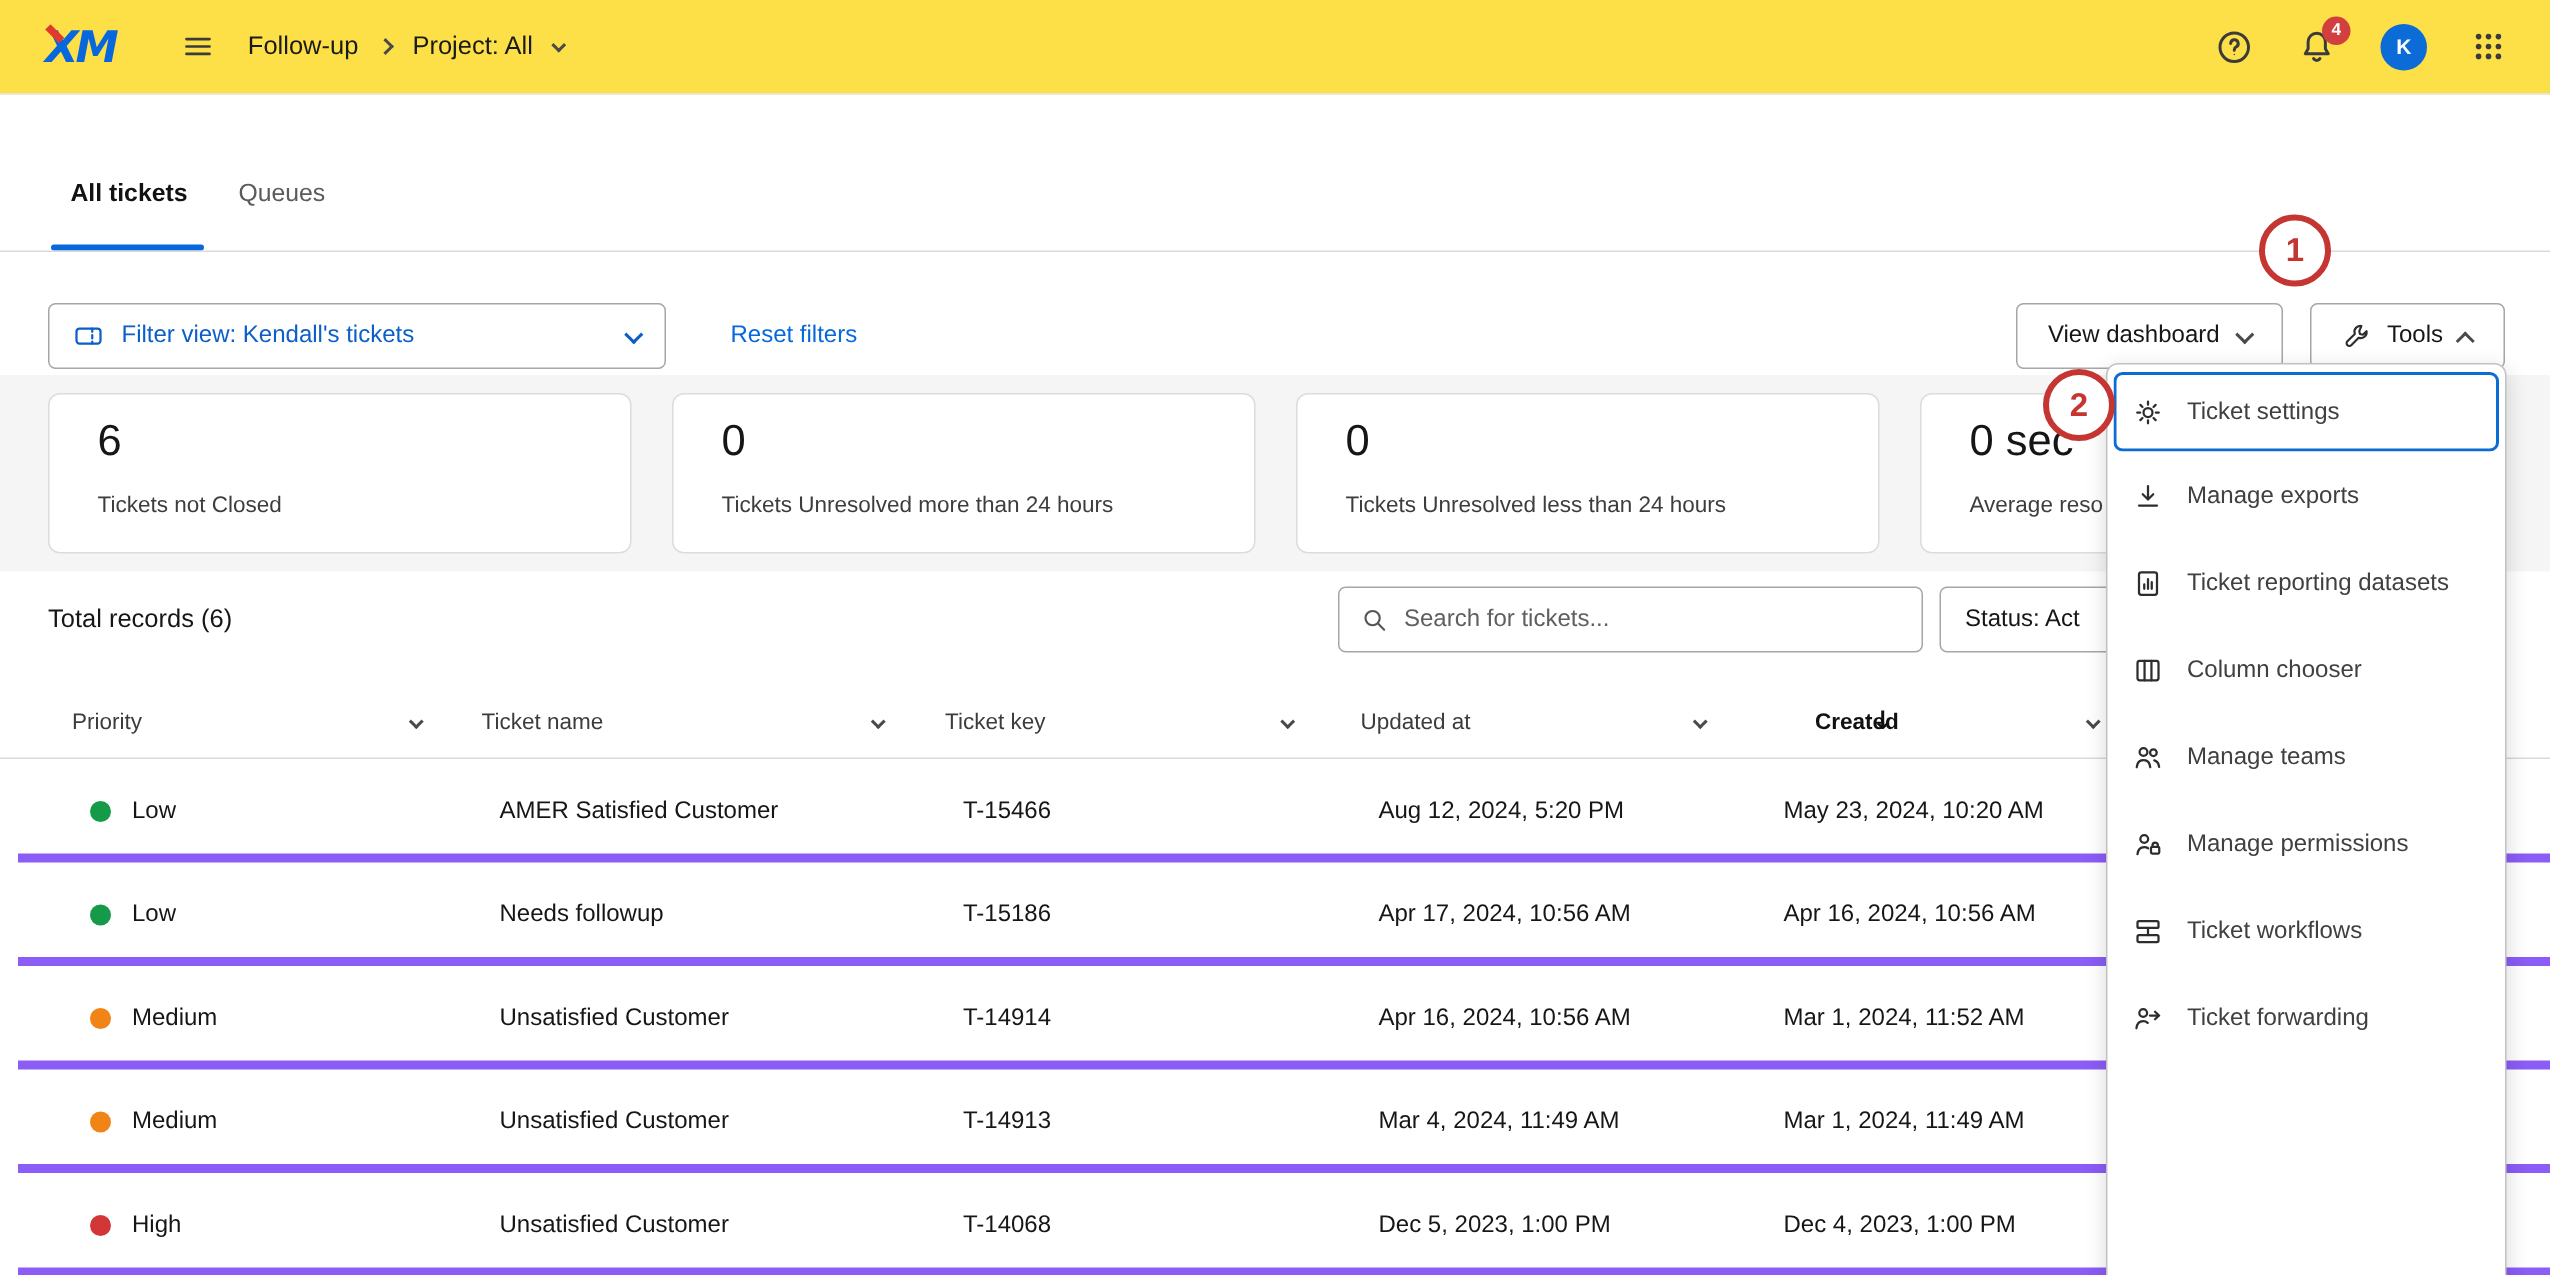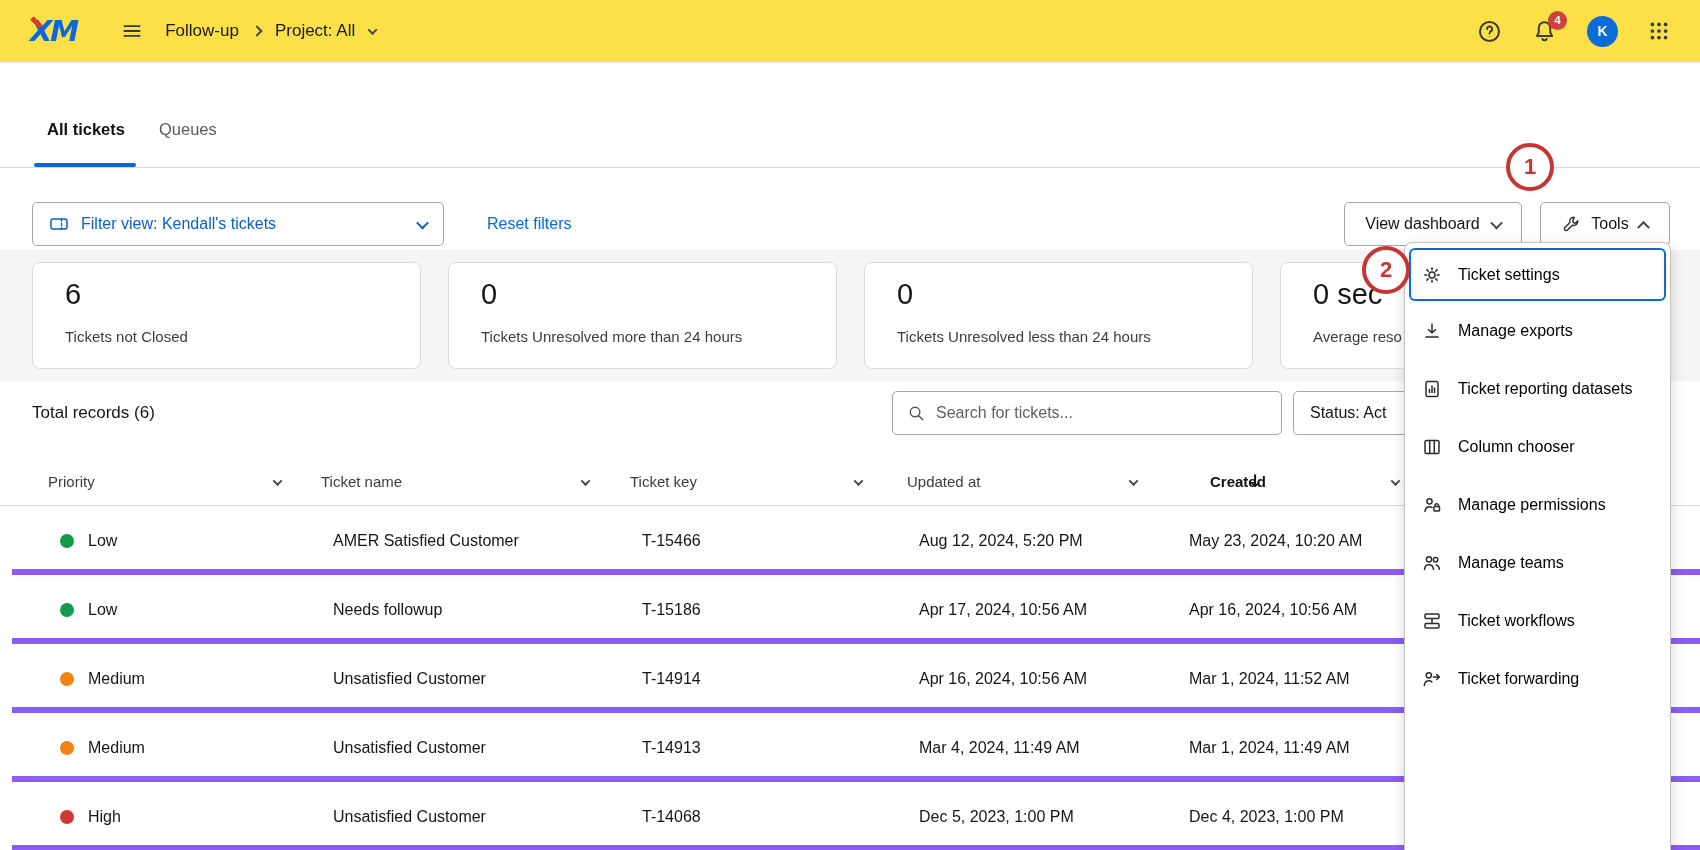--- a/index.html
+++ b/index.html
@@ -80,21 +80,21 @@
   .dot { width:14px; height:14px; border-radius:50%; background:#999; }
   .dot[data-level="low"] { background:#149a48; }
   .dot[data-level="medium"] { background:#f08416; }
   .dot[data-level="high"] { background:#d23636; }
 
   
   .tools-menu { position:absolute; left:1404px; top:242px; width:267px; height:622px; background:#fff;
                 border:1px solid #c2c2c2; border-radius:8px; box-shadow:0 4px 14px rgba(0,0,0,.16);
                 z-index:40; padding-top:3px; }
   .menu-item { display:flex; align-items:center; gap:16px; height:58px; padding:0 17px; font-size:16px;
-               color:#000000; cursor:pointer; }
+               color:#404040; cursor:pointer; }
   .menu-item.selected { height:53px; margin:2px 4px 1px 4px; padding:0 13px; border-radius:6px;
                         box-shadow:inset 0 0 0 2px #0b6cd4; background:#fff; }
   .menu-item svg { flex:0 0 auto; }
 
   
   .ic { stroke:#2d2d2d; fill:none; stroke-width:1.5; stroke-linecap:round; stroke-linejoin:round; }
   .ic-top { stroke:#3b3b3b; fill:none; stroke-width:1.6; stroke-linecap:round; stroke-linejoin:round; }
 
   
   .annot { position:absolute; width:48px; height:48px; border-radius:50%; background:#fff;
@@ -300,38 +300,38 @@
     </div>
     <div class="menu-item">
       <svg class="ic" width="20" height="20" viewBox="0 0 20 20">
         <rect x="3" y="3.5" width="14" height="13" rx="1.5"></rect>
           <path d="M7.7 3.5v13M12.3 3.5v13"></path>
       </svg>
       <span>Column chooser</span>
     </div>
     <div class="menu-item">
       <svg class="ic" width="20" height="20" viewBox="0 0 20 20">
+        <circle cx="7" cy="6.3" r="2.6"></circle>
+          <path d="M2.5 16.5c.3-3 2-4.8 4.5-4.8s4.2 1.8 4.5 4.8"></path>
+        <circle cx="13.6" cy="6.8" r="2.2"></circle>
+          <path d="M14.2 11.9c1.9.5 3 2 3.2 4.4"></path>
+      </svg>
+      <span>Manage teams</span>
+    </div>
+    <div class="menu-item">
+      <svg class="ic" width="20" height="20" viewBox="0 0 20 20">
         <circle cx="7.5" cy="6.3" r="2.6"></circle>
           <path d="M3 16.5c.3-3 2-4.8 4.5-4.8 1 0 1.9.3 2.6.8"></path>
         <rect x="12" y="11.5" width="5.5" height="4.5" rx="0.8"></rect>
           <path d="M13 11.5v-1a1.8 1.8 0 0 1 3.6 0v1"></path>
       </svg>
       <span>Manage permissions</span>
     </div>
     <div class="menu-item">
       <svg class="ic" width="20" height="20" viewBox="0 0 20 20">
-        <circle cx="7" cy="6.3" r="2.6"></circle>
-          <path d="M2.5 16.5c.3-3 2-4.8 4.5-4.8s4.2 1.8 4.5 4.8"></path>
-        <circle cx="13.6" cy="6.8" r="2.2"></circle>
-          <path d="M14.2 11.9c1.9.5 3 2 3.2 4.4"></path>
-      </svg>
-      <span>Manage teams</span>
-    </div>
-    <div class="menu-item">
-      <svg class="ic" width="20" height="20" viewBox="0 0 20 20">
         <rect x="3" y="3" width="14" height="4.6" rx="1"></rect>
           <rect x="3" y="12.4" width="14" height="4.6" rx="1"></rect>
           <path d="M10 7.6v4.8"></path>
       </svg>
       <span>Ticket workflows</span>
     </div>
     <div class="menu-item">
       <svg class="ic" width="20" height="20" viewBox="0 0 20 20">
         <circle cx="6.8" cy="6.3" r="2.6"></circle>
           <path d="M2.3 16.5c.3-3 2-4.8 4.5-4.8 1.2 0 2.2.4 3 1.2"></path>

